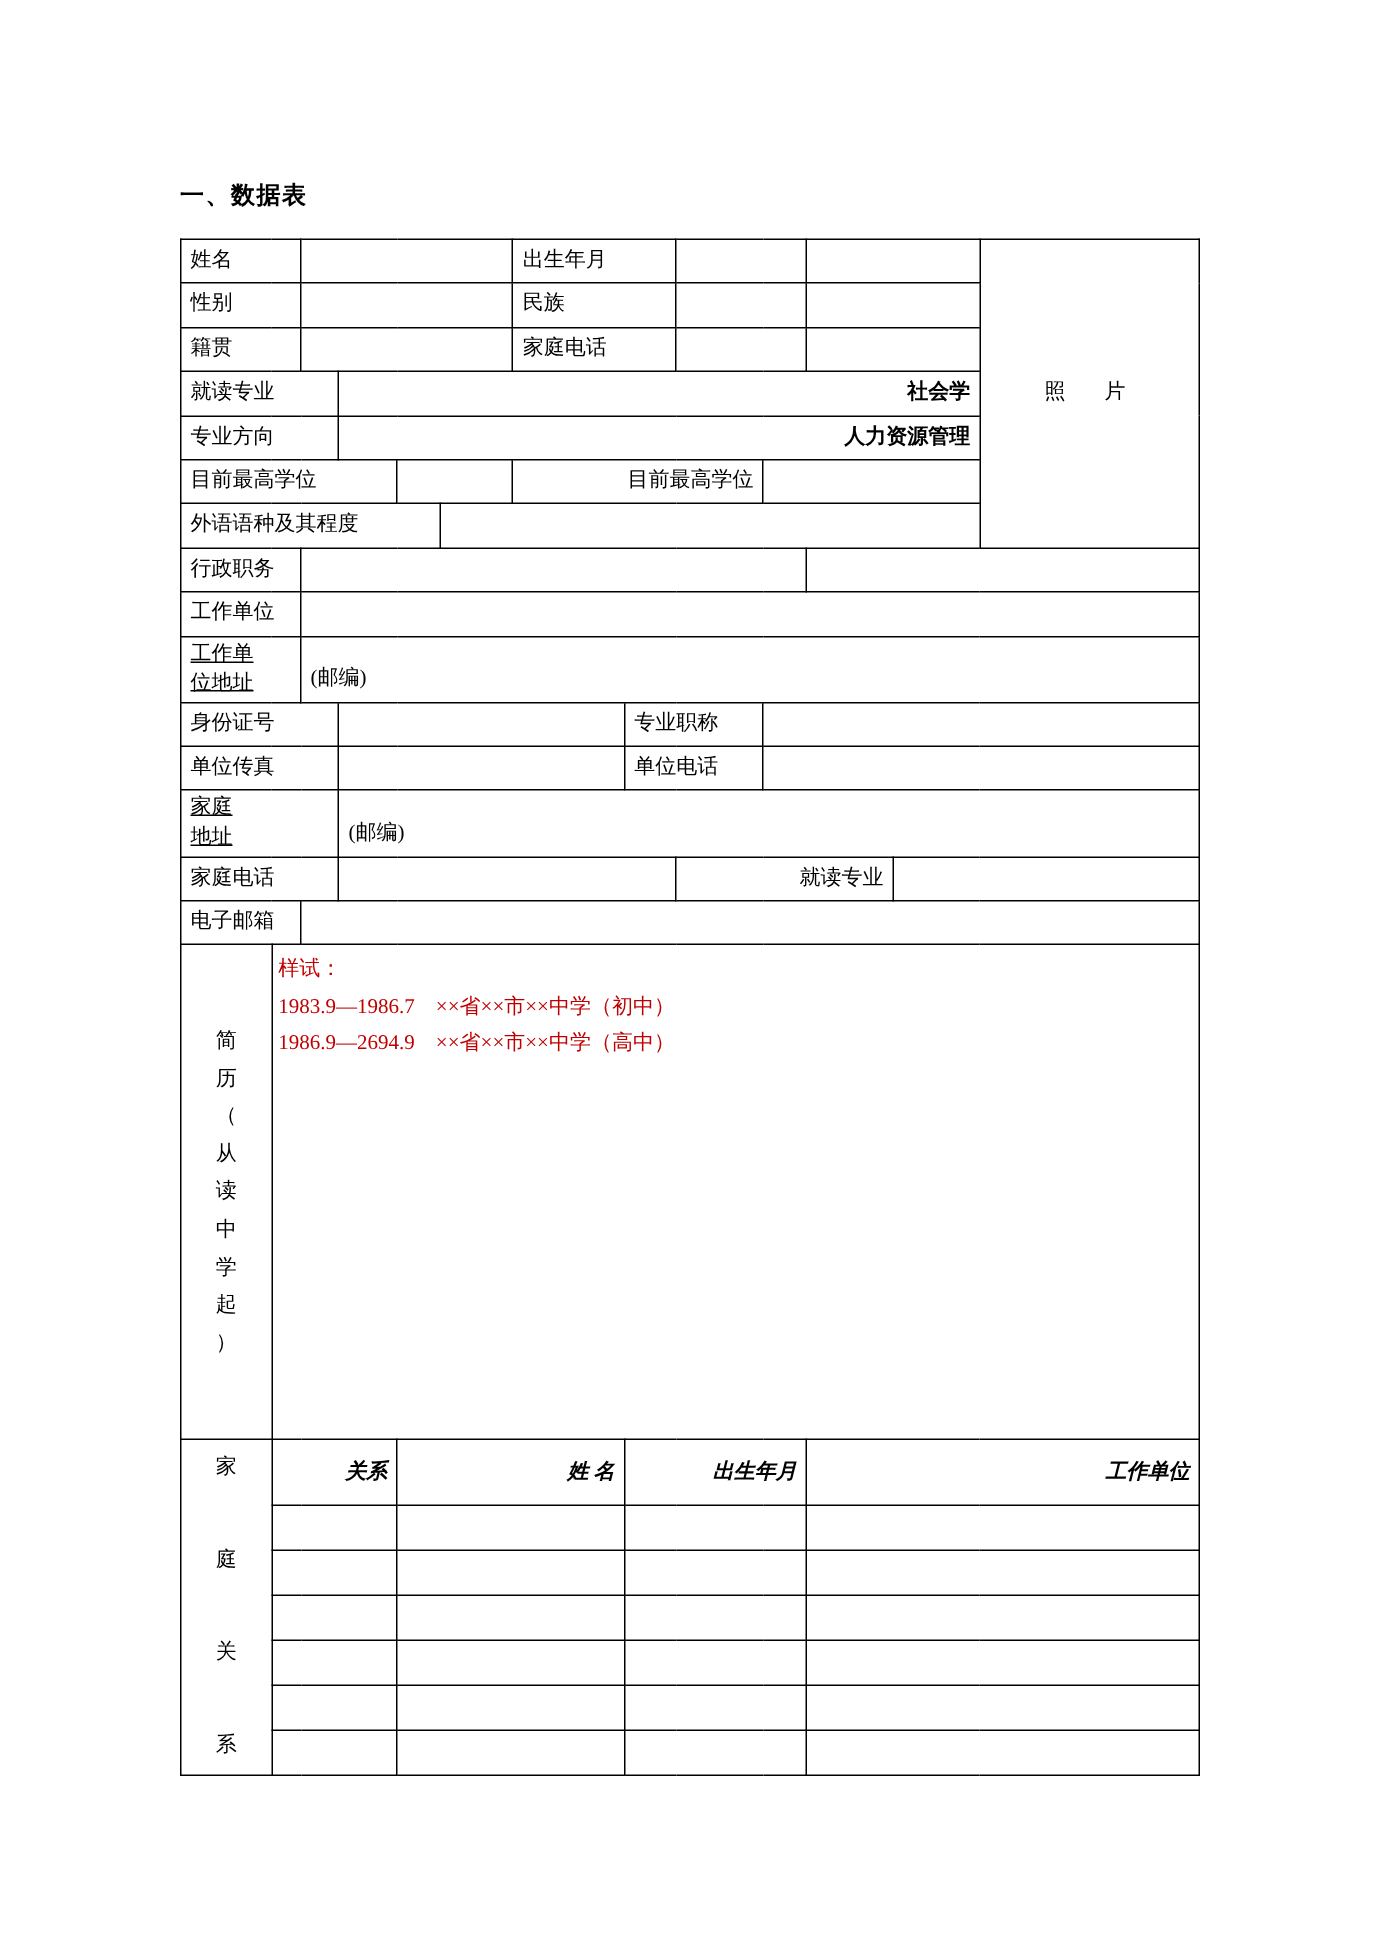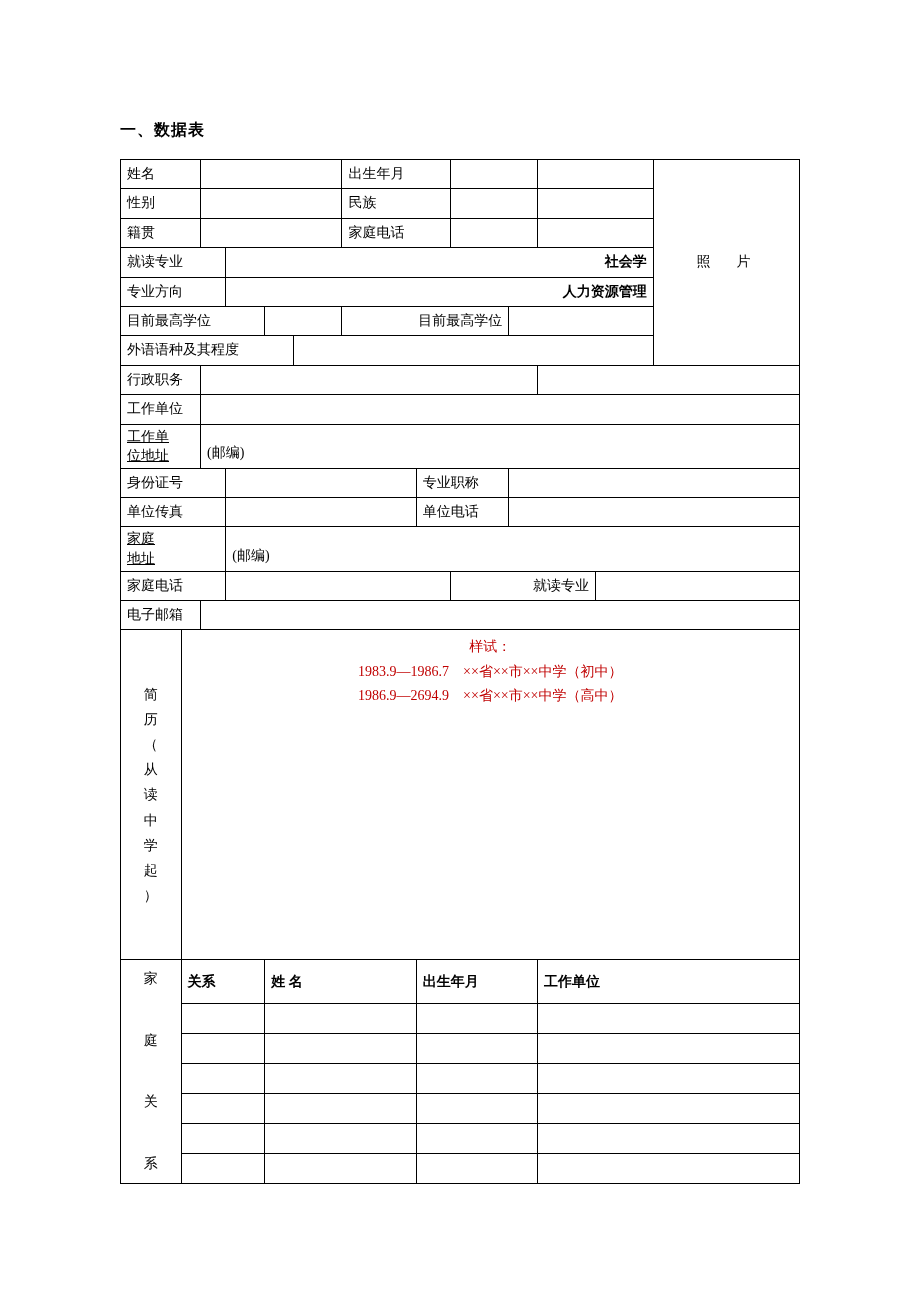--- a/index.html
+++ b/index.html
@@ -33,21 +33,20 @@
     }
     td.center { text-align: right; }
     td.bold { font-weight: bold; }
     .photo-cell {
       text-align: center;
       vertical-align: middle;
       letter-spacing: 6px;
     }
     .red-text {
       color: #c00000;
-      text-align: center;
     }
     .resume-label {
       text-align: center;
       vertical-align: middle;
       line-height: 1.8;
     }
     .resume-label span {
       display: inline-block;
     }
     .resume-content {
@@ -57,23 +56,24 @@
     .resume-content .line {
       display: block;
       margin-bottom: 2px;
     }
     .family-label {
       text-align: center;
       vertical-align: middle;
       line-height: 2.2;
     }
     .family-header {
-      text-align: left;
+      text-align: right;
       font-weight: bold;
       height: 44px;
+      font-style: italic;
     }
     .family-row {
       height: 30px;
     }
     .postcode {
       margin-top: 36px;
     }
     .two-line {
       line-height: 1.4;
       padding: 2px 6px;

